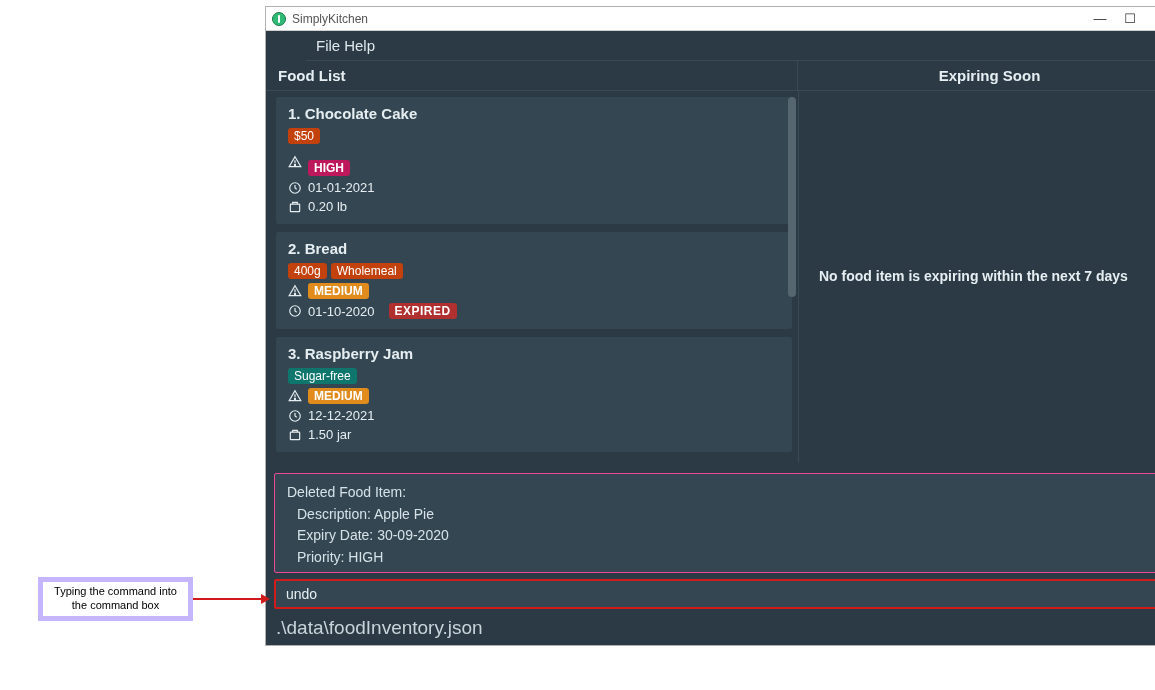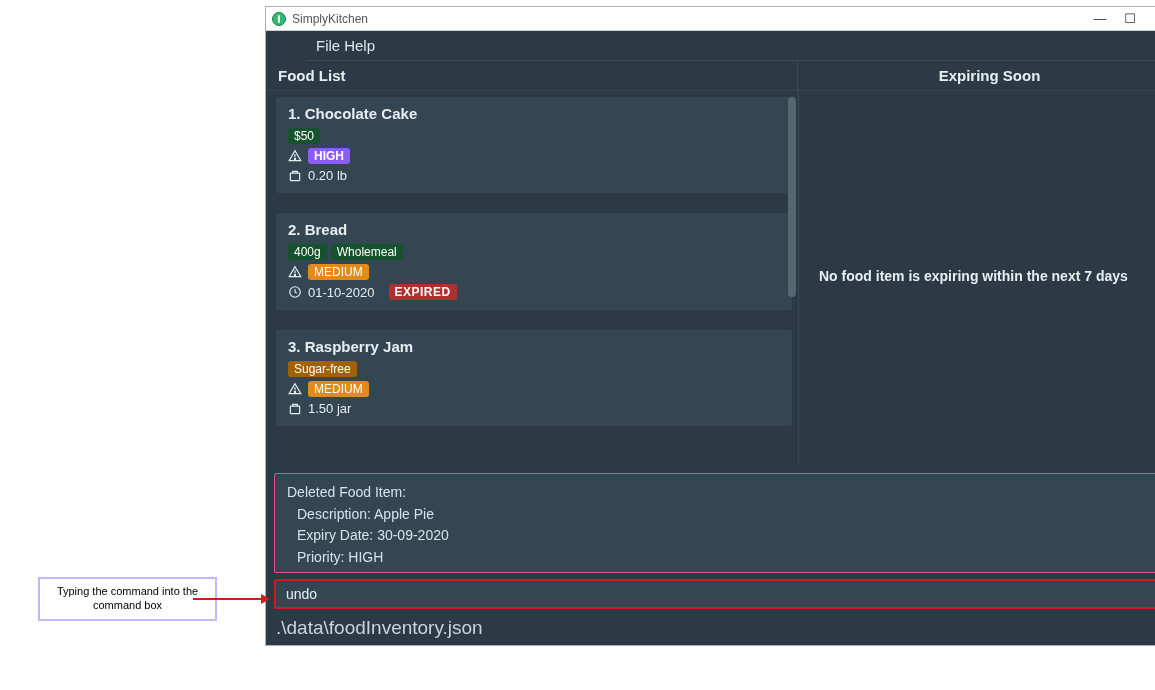--- a/index.html
+++ b/index.html
@@ -80,21 +80,21 @@
     color: #e6eef2;
   }
   .header-row .col-left { flex: 0 0 532px; border-right: 1px solid #3a4a54;}
   .header-row .col-right { flex: 1; text-align: center; }
   .main-area { display: flex; flex: 1; min-height: 0; }
   .list-pane {
     flex: 0 0 532px;
     padding: 6px 6px 6px 10px;
     display: flex;
     flex-direction: column;
-    gap: 20px;
+    gap: 8px;
     overflow: hidden;
     position: relative;
   }
   .list-scroll {
     position: absolute; right: 2px; top: 6px; width: 8px; height: 200px;
     background: #556670; border-radius: 4px;
   }
   .card {
     background: #334651;
     border-radius: 2px;
@@ -104,24 +104,24 @@
   }
   .card .title { font-size: 15px; font-weight: 600; margin-bottom: 6px; }
   .tag {
     display: inline-block;
     padding: 1px 6px;
     border-radius: 3px;
     font-size: 12px;
     margin-right: 4px;
     color: #fff;
   }
-  .tag-blue { background: #14532d; }
-  .tag-red { background: #8b5cf6; font-weight: 600; }
-  .tag-orange { background: #e08b1c; font-weight: 400; color:#fff;}
-  .tag-ltblue { background: #a16207; }
+  .tag-blue { background: #c2410c; }
+  .tag-red { background: #be185d; font-weight: 600; margin-top: 12px; }
+  .tag-orange { background: #e08b1c; font-weight: 700; color:#fff;}
+  .tag-ltblue { background: #0f766e; }
   .tag-xred { background: #b02f2f; font-weight: 600; letter-spacing: .5px;}
   .row { display: flex; align-items: center; gap: 6px; margin-top: 4px; }
   .icon { width: 14px; height: 14px; display:inline-block; flex-shrink:0; }
   .icon svg { width: 14px; height: 14px; display:block; }
   .side-pane {
     flex: 1;
     border-left: 1px solid #3a4a54;
     display: flex;
     align-items: center;
     padding: 20px;
@@ -173,23 +173,23 @@
     padding: 4px 10px 6px 10px;
     font-size: 19px;
     color: #c8d4da;
     background: #2b3a44;
   }
   
   .callout {
     position: absolute;
     left: 38px;
     top: 577px;
-    width: 179px;
+    width: 155px;
     height: 44px;
-    border: 2px solid #c4b5fd;
+    border: 5px solid #c4b5fd;
     background: #fff;
     display: flex;
     align-items: center;
     justify-content: center;
     text-align: center;
     font-size: 11px;
     line-height: 1.25;
     padding: 4px 6px;
   }
   .arrow {
@@ -246,20 +246,29 @@
                   <path d="M12 3 L22 20 H2 Z"></path>
                   <line x1="12" y1="9" x2="12" y2="14"></line>
                   <circle cx="12" cy="17" r="1" fill="#e6eef2"></circle>
                 </svg>
               </span>
               <span class="tag tag-red">HIGH</span>
             </div>
             <div class="row">
               <span class="icon">
                 <svg viewBox="0 0 24 24" fill="none" stroke="#e6eef2" stroke-width="2">
+                  <circle cx="12" cy="12" r="9"></circle>
+                  <path d="M12 7 V12 L15 14"></path>
+                </svg>
+              </span>
+              <span>01-01-2021</span>
+            </div>
+            <div class="row">
+              <span class="icon">
+                <svg viewBox="0 0 24 24" fill="none" stroke="#e6eef2" stroke-width="2">
                   <rect x="4" y="7" width="16" height="13" rx="1"></rect>
                   <path d="M8 7 V4 H16 V7"></path>
                 </svg>
               </span>
               <span>0.20 lb</span>
             </div>
           </div>
           <div class="card">
             <div class="title"><span>2.  </span><span>Bread</span></div>
             <div><span class="tag tag-blue">400g</span><span class="tag tag-blue">Wholemeal</span></div>
@@ -289,20 +298,29 @@
             <div><span class="tag tag-ltblue">Sugar-free</span></div>
             <div class="row">
               <span class="icon">
                 <svg viewBox="0 0 24 24" fill="none" stroke="#e6eef2" stroke-width="2">
                   <path d="M12 3 L22 20 H2 Z"></path>
                   <line x1="12" y1="9" x2="12" y2="14"></line>
                   <circle cx="12" cy="17" r="1" fill="#e6eef2"></circle>
                 </svg>
               </span>
               <span class="tag tag-orange">MEDIUM</span>
+            </div>
+            <div class="row">
+              <span class="icon">
+                <svg viewBox="0 0 24 24" fill="none" stroke="#e6eef2" stroke-width="2">
+                  <circle cx="12" cy="12" r="9"></circle>
+                  <path d="M12 7 V12 L15 14"></path>
+                </svg>
+              </span>
+              <span>12-12-2021</span>
             </div>
             <div class="row">
               <span class="icon">
                 <svg viewBox="0 0 24 24" fill="none" stroke="#e6eef2" stroke-width="2">
                   <rect x="4" y="7" width="16" height="13" rx="1"></rect>
                   <path d="M8 7 V4 H16 V7"></path>
                 </svg>
               </span>
               <span>1.50 jar</span>
             </div>

